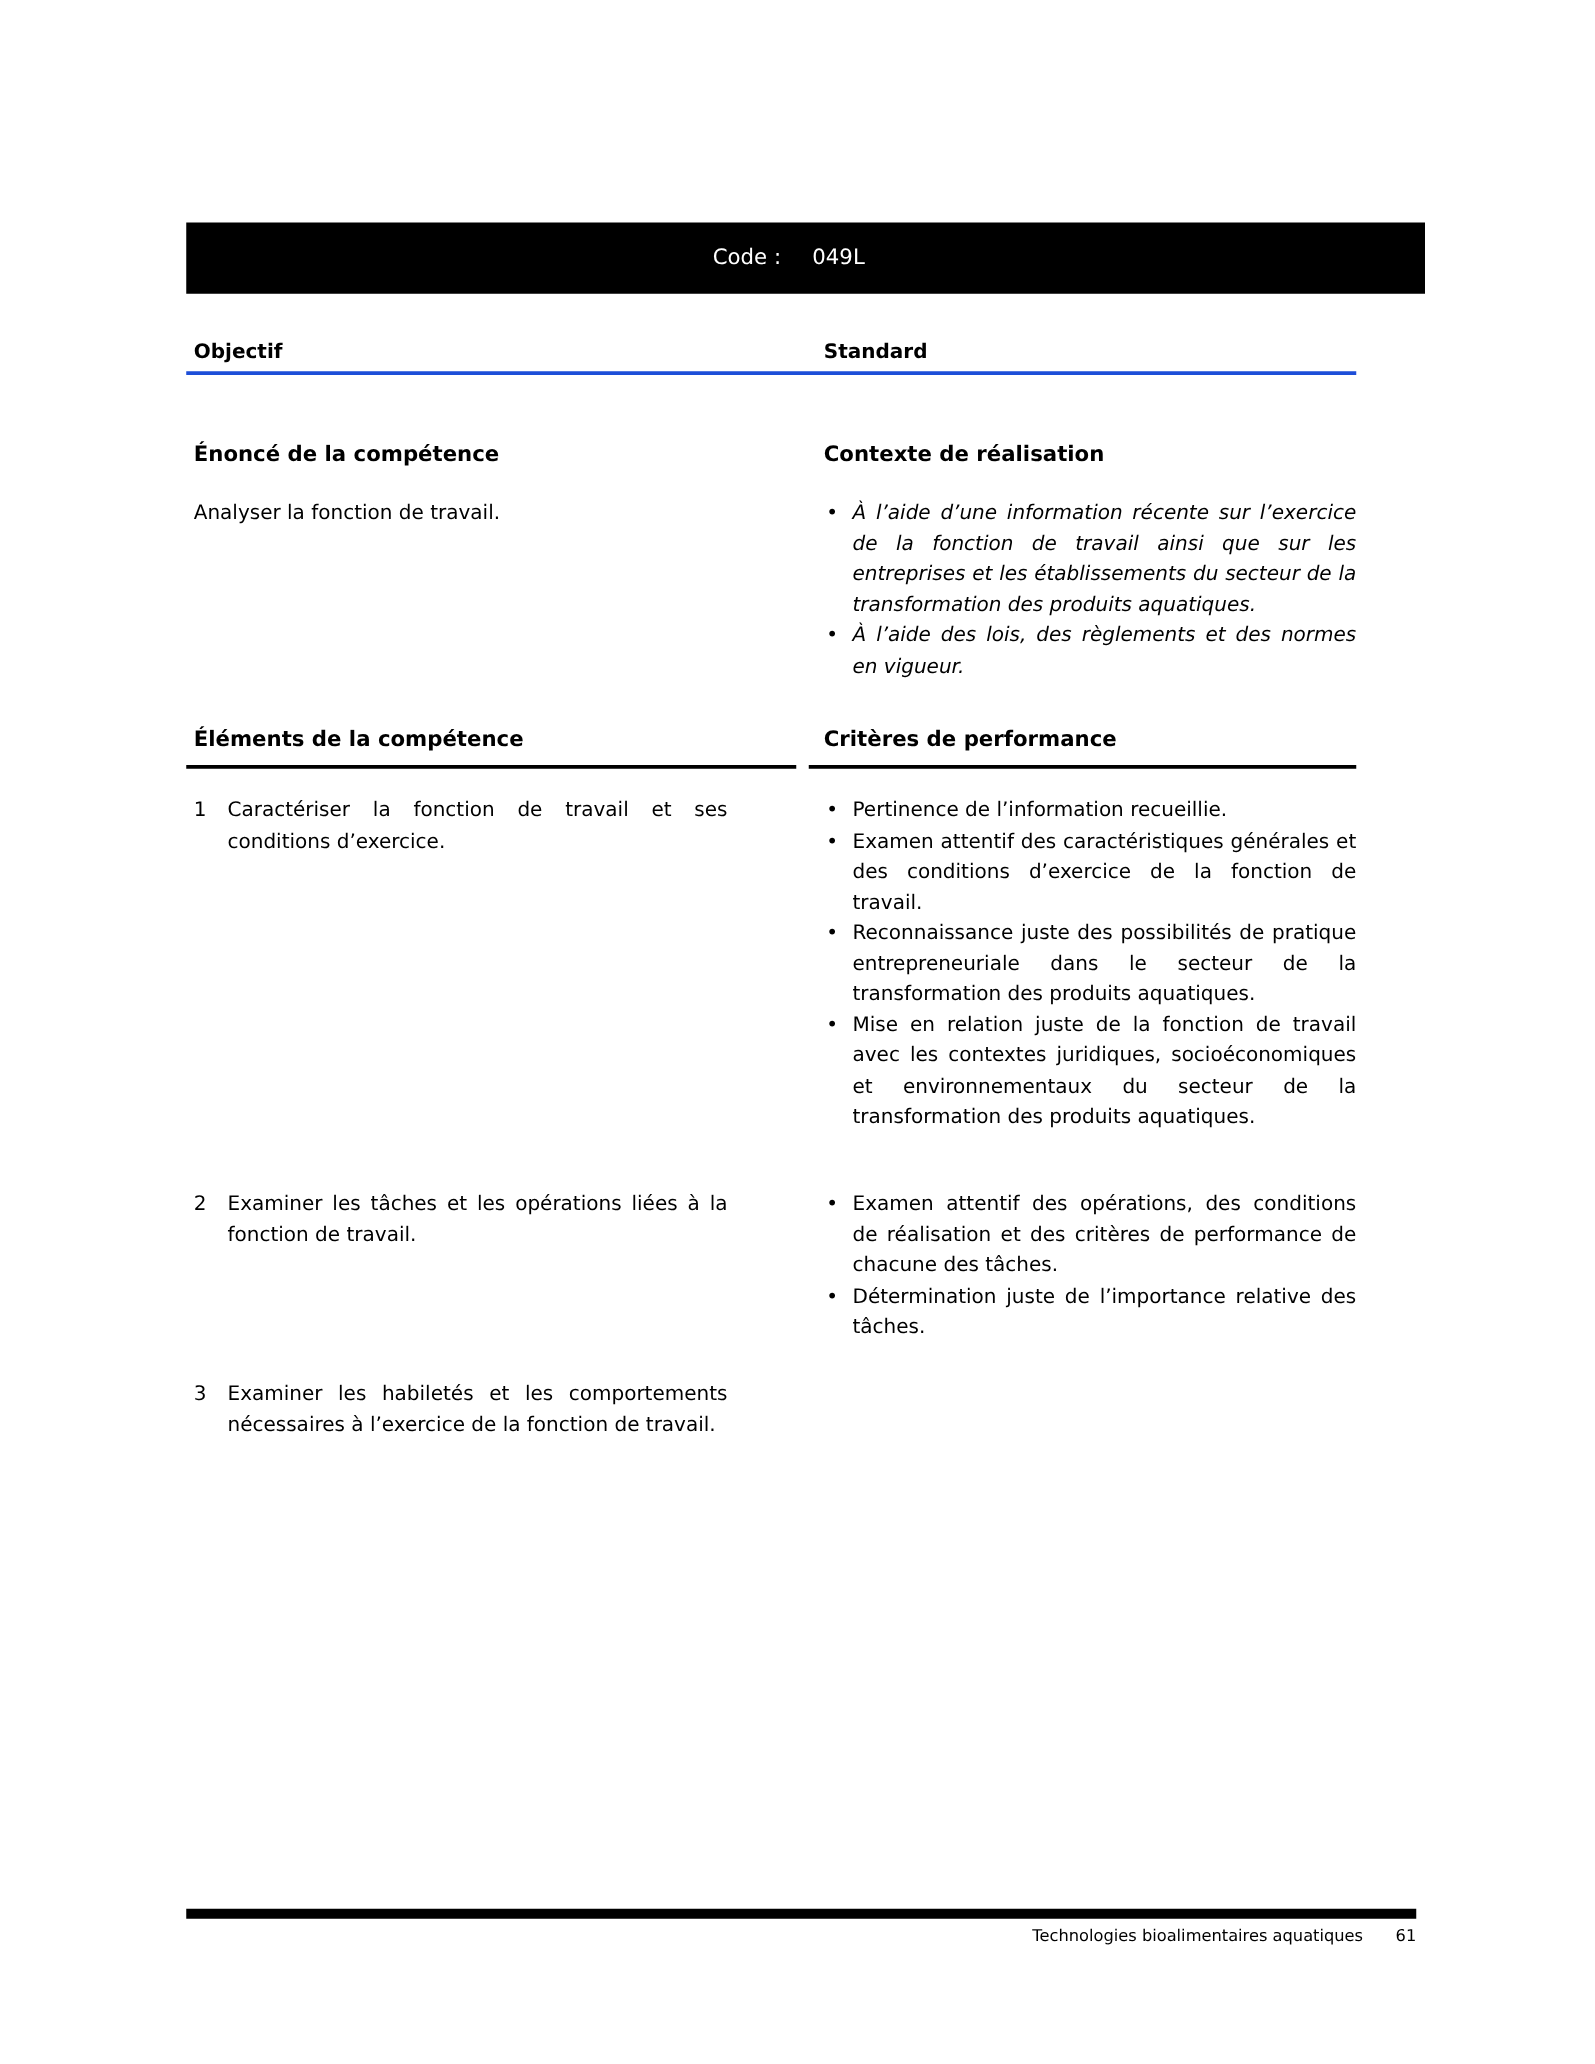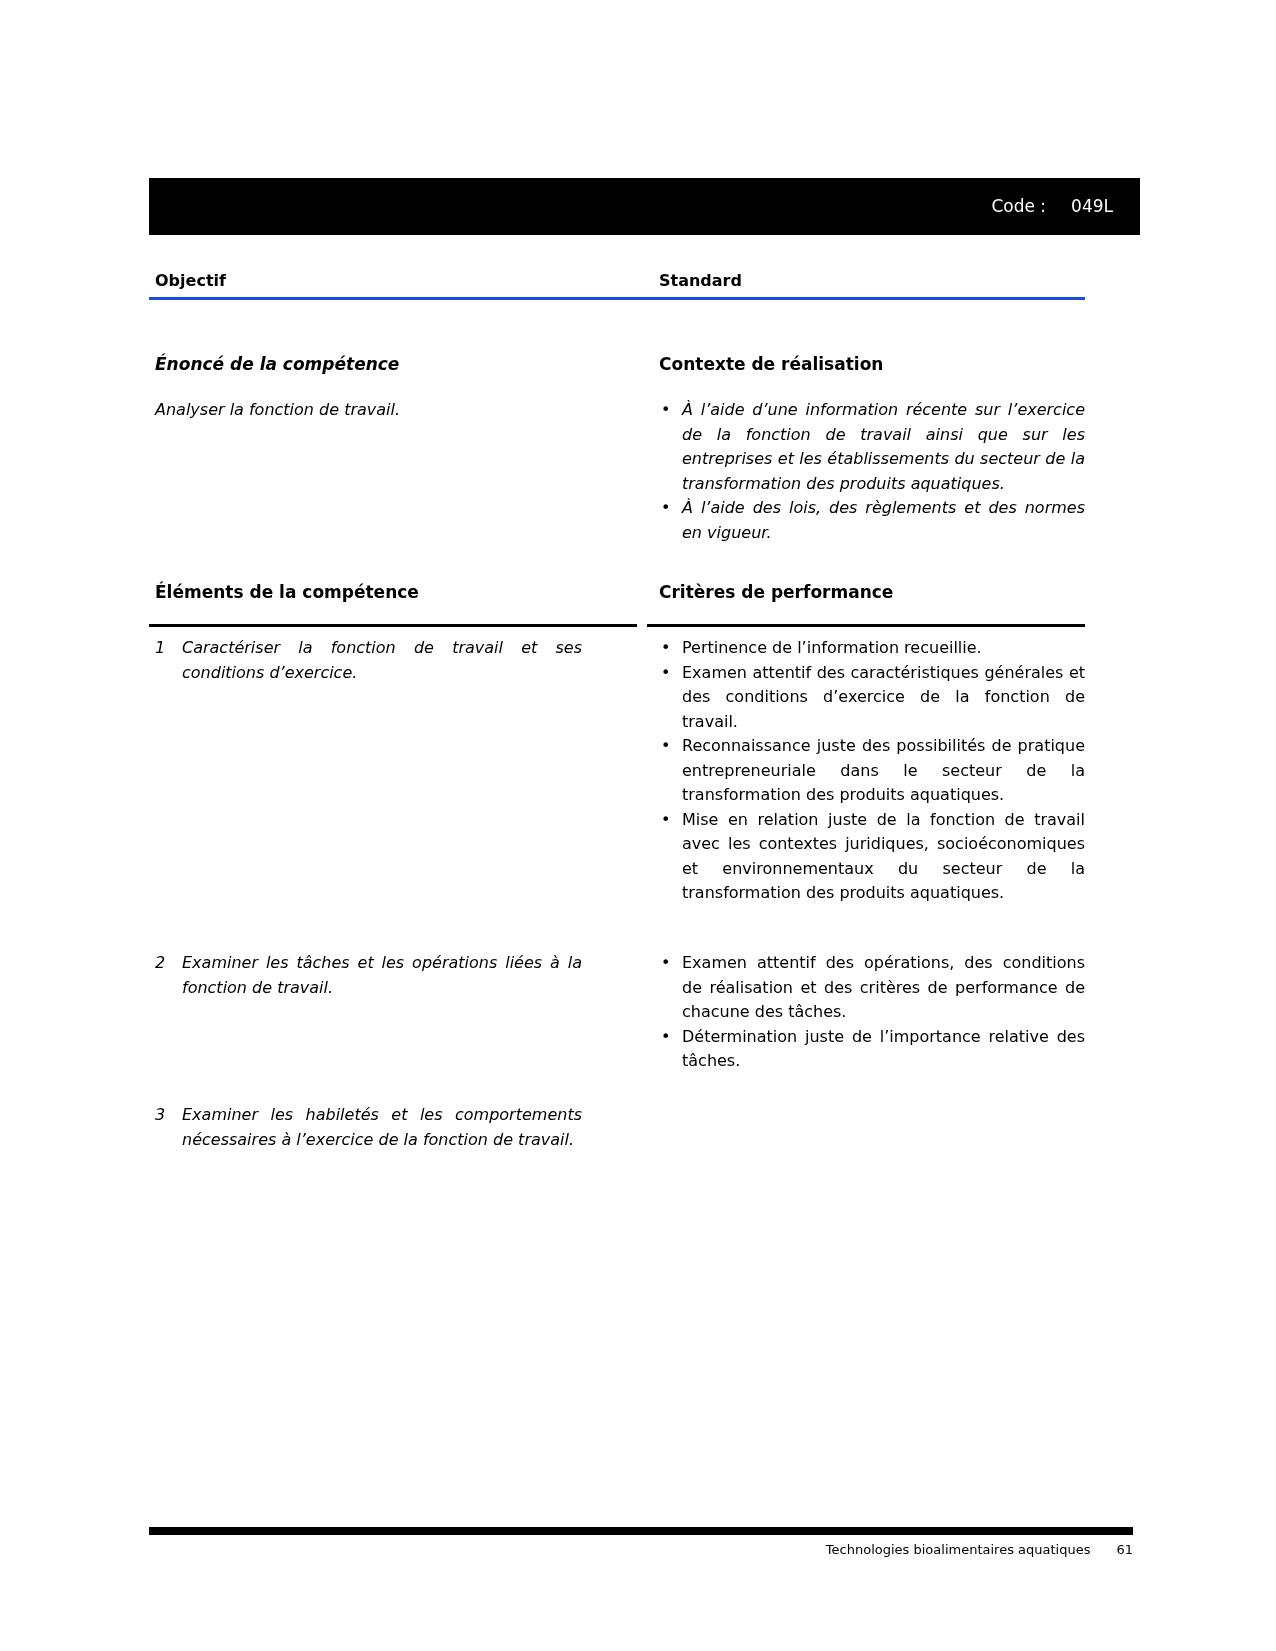--- a/index.html
+++ b/index.html
@@ -15,21 +15,21 @@
     overflow: hidden;
   }
   .code-bar {
     position: absolute;
     left: 149px; top: 178px;
     width: 991px; height: 57px;
     background: #000000;
     color: #ffffff;
     display: flex;
     align-items: center;
-    justify-content: flex-end;
+    justify-content: center;
     gap: 25px;
     padding-right: 27px;
     box-sizing: border-box;
     font-size: 17px;
   }
   .title-row {
     position: absolute;
     left: 149px; top: 268px;
     width: 936px;
     display: grid;
@@ -42,21 +42,21 @@
   }
   .title-row .tl { padding-left: 6px; }
   .title-row .tr { padding-left: 12px; }
   .row {
     position: absolute;
     left: 149px;
     width: 936px;
     display: grid;
     grid-template-columns: 498px 438px;
   }
-  .cell-left  { padding-left: 6px;  box-sizing: border-box; font-style: italic; }
+  .cell-left  { padding-left: 6px;  box-sizing: border-box; }
   .cell-right { padding-left: 12px; box-sizing: border-box; }
   .sec-heading { font-weight: bold; font-size: 17px; line-height: 24px; }
   .statement { margin: 22px 0 0 0; max-width: 400px; }
   .bullets { list-style: none; margin: 0; padding: 0; }
   .bullets.gap-top { margin-top: 22px; font-style: italic; }
   .bullets li {
     position: relative;
     padding-left: 23px;
     text-align: justify;
     max-width: 403px;
@@ -72,21 +72,21 @@
     width: 936px;
     display: grid;
     grid-template-columns: 488px 438px;
     column-gap: 10px;
     font-weight: bold;
     font-size: 17px;
     line-height: 24px;
   }
   .elements-heading-row .cell-rule {
     border-bottom: 3px solid #000000;
-    padding-bottom: 20px;
+    padding-bottom: 8px;
   }
   .cell-rule .pl { padding-left: 6px; }
   .cell-rule .pr { padding-left: 12px; }
   .item { display: grid; grid-template-columns: 27px 1fr; }
   .item .itext { max-width: 400px; text-align: justify; display: block; }
   .footer-bar {
     position: absolute;
     left: 149px; top: 1527px;
     width: 984px; height: 8px;
     background: #000000;

